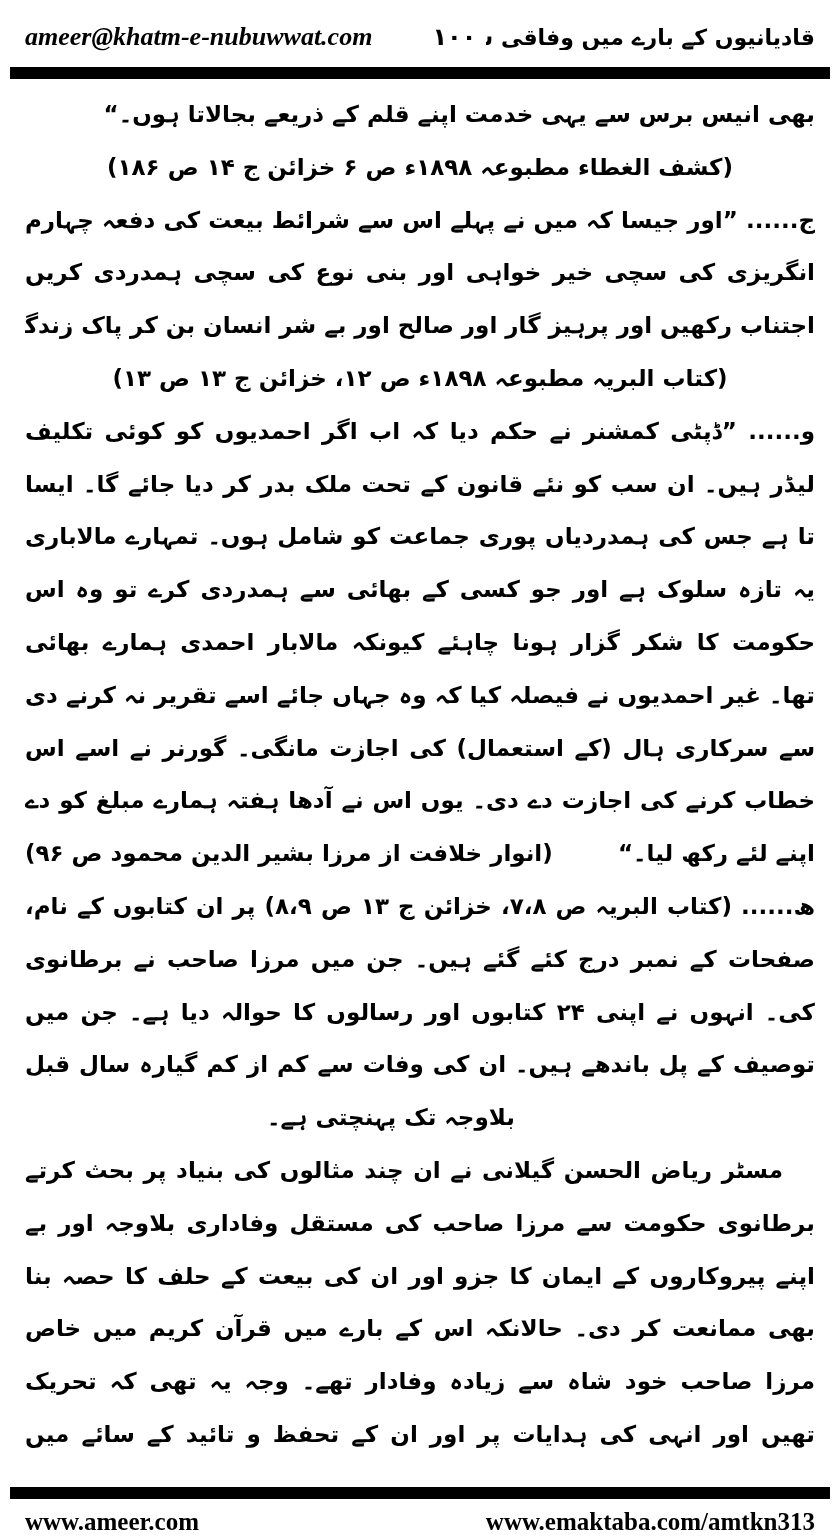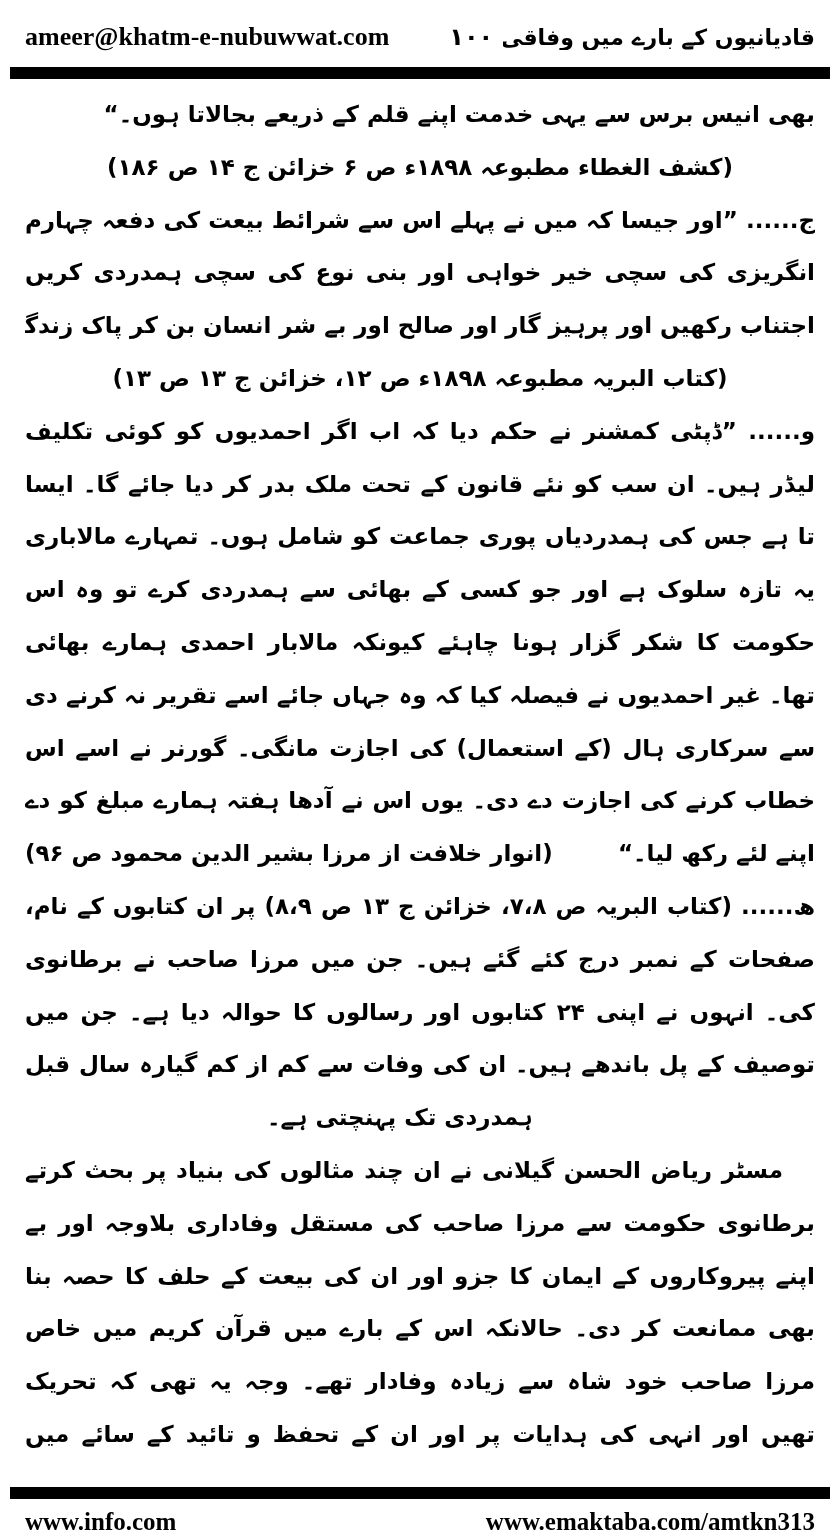--- a/index.html
+++ b/index.html
@@ -21,20 +21,21 @@
     justify-content: space-between;
     padding-top: 14px;
     height: 46px;
   }
   .email {
     font-family: "Liberation Serif", serif;
     font-weight: bold;
     font-size: 26px;
     letter-spacing: 0px;
     white-space: nowrap;
+    font-style: italic;
   }
   .pagenum {
     font-family: "DejaVu Sans", sans-serif;
     font-weight: bold;
     font-size: 24px;
     direction: rtl;
     margin-left: 60px;
     margin-right: 10px;
     white-space: nowrap;
   }
@@ -123,30 +124,30 @@
       <div class="line align-justify">سے سرکاری ہال (کے استعمال) کی اجازت مانگی۔ گورنر نے اسے اس ہال میں ہفتے میں تین دن</div>
       <div class="line align-justify">خطاب کرنے کی اجازت دے دی۔ یوں اس نے آدھا ہفتہ ہمارے مبلغ کو دے دیا اور آدھا ہفتہ</div>
       <div class="line align-split">
         <span>اپنے لئے رکھ لیا۔“</span>
         <span>(انوار خلافت از مرزا بشیر الدین محمود ص ۹۶)</span>
       </div>
       <div class="line align-justify">ھ...... (کتاب البریہ ص ۷،۸، خزائن ج ۱۳ ص ۸،۹) پر ان کتابوں کے نام، تاریخ طباعت اور</div>
       <div class="line align-justify">صفحات کے نمبر درج کئے گئے ہیں۔ جن میں مرزا صاحب نے برطانوی حکومت کی مدح و ستائش</div>
       <div class="line align-justify">کی۔ انہوں نے اپنی ۲۴ کتابوں اور رسالوں کا حوالہ دیا ہے۔ جن میں سرکار برطانیہ کی تعریف و</div>
       <div class="line align-justify">توصیف کے پل باندھے ہیں۔ ان کی وفات سے کم از کم گیارہ سال قبل ایسے صفحات کی تعداد کئی</div>
-      <div class="line align-offset">ہمدردی تک پہنچتی ہے۔</div>
+      <div class="line align-offset">بلاوجہ تک پہنچتی ہے۔</div>
       <div class="line align-justify indent-r">مسٹر ریاض الحسن گیلانی نے ان چند مثالوں کی بنیاد پر بحث کرتے ہوئے کہا کہ</div>
       <div class="line align-justify">برطانوی حکومت سے مرزا صاحب کی مستقل وفاداری بلاوجہ اور بے مقصد نہ تھی۔ انہوں نے اسے</div>
       <div class="line align-justify">اپنے پیروکاروں کے ایمان کا جزو اور ان کی بیعت کے حلف کا حصہ بنا دیا تھا۔ انہوں نے جہاد کی</div>
       <div class="line align-justify">بھی ممانعت کر دی۔ حالانکہ اس کے بارے میں قرآن کریم میں خاص احکام پائے جاتے ہیں۔</div>
       <div class="line align-justify">مرزا صاحب خود شاہ سے زیادہ وفادار تھے۔ وجہ یہ تھی کہ تحریک احمدیہ کو حکومت کی ہمدردیاں حاصل</div>
       <div class="line align-justify">تھیں اور انہی کی ہدایات پر اور ان کے تحفظ و تائید کے سائے میں شروع ہوئی تھی۔ ۱۸۵۷ء کی</div>
     </div>
 
   <div class="rule rule-bottom"></div>
 
   <div class="footer-links" id="footer-links">
 
-  <span>www.info.com</span>
+  <span>www.ameer.com</span>
       <span>www.emaktaba.com/amtkn313</span>
     </div>
 
 </div>
 
 </body></html>

